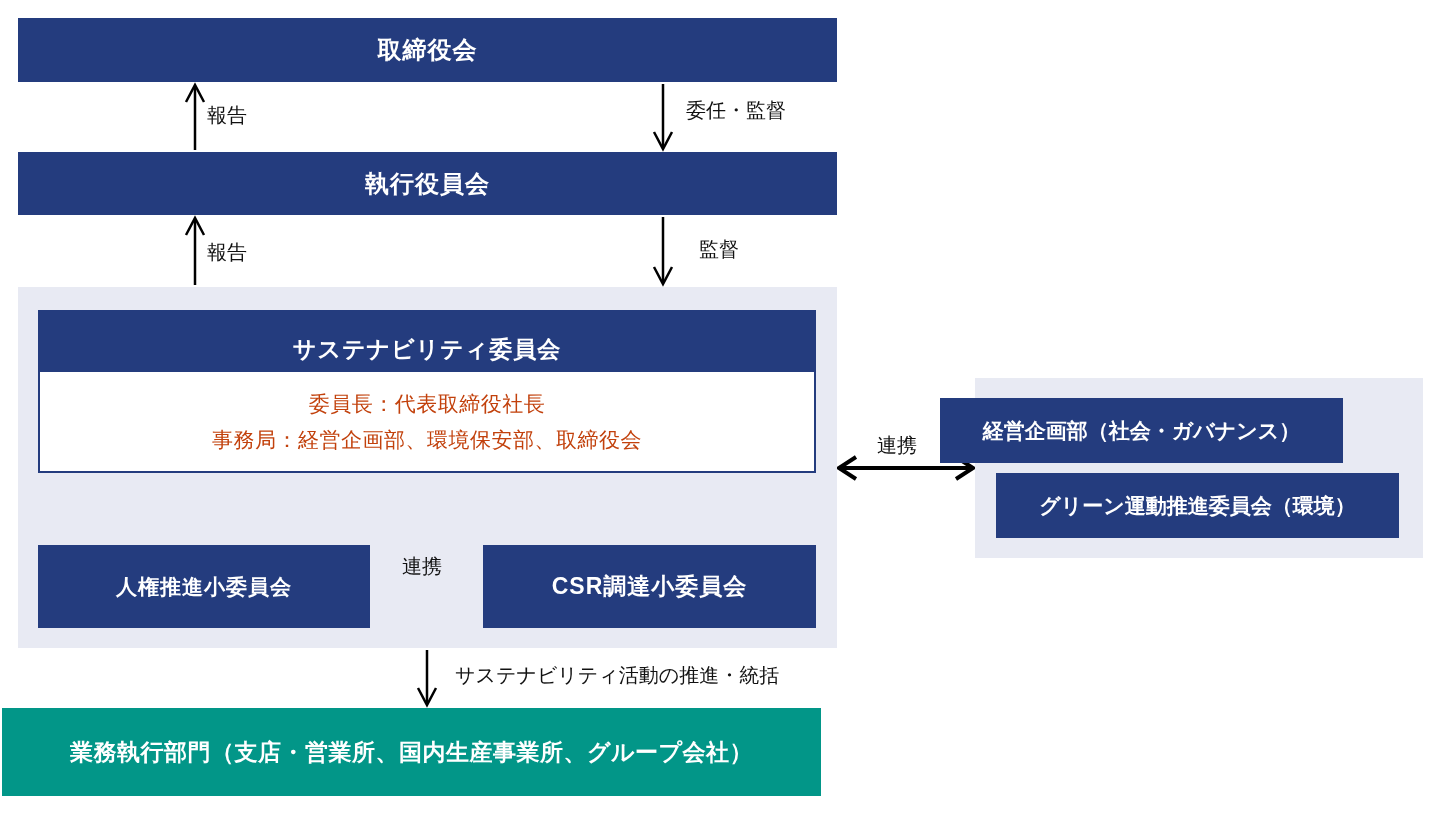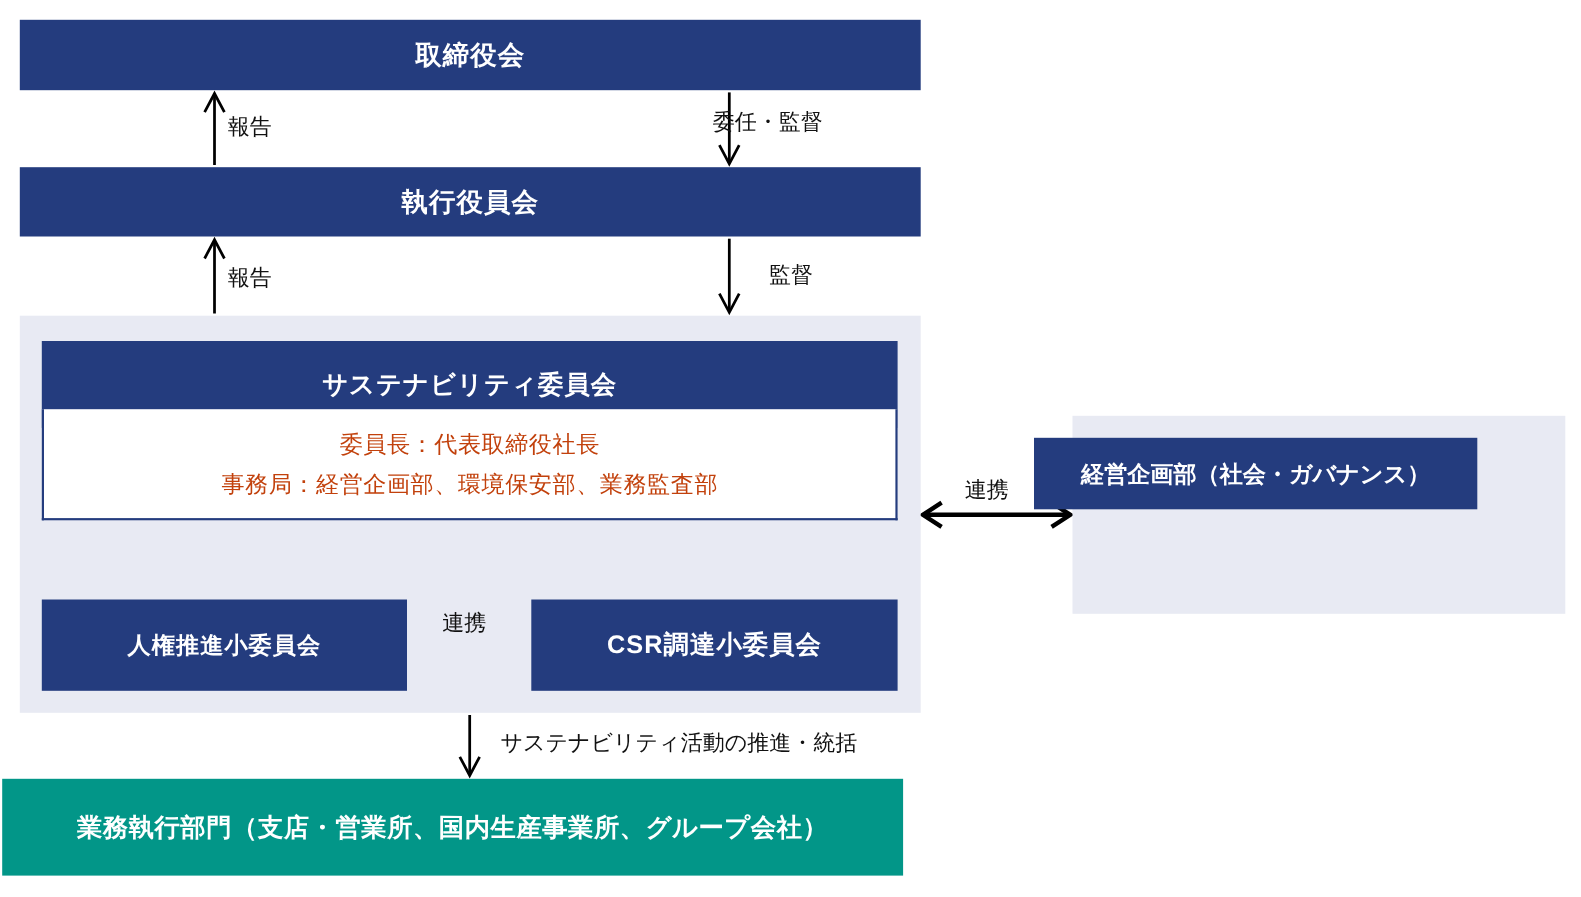--- a/index.html
+++ b/index.html
@@ -36,21 +36,21 @@
     position:absolute;left:2px;top:708px;width:819px;height:88px;
     background:var(--teal,#029688);color:#fff;z-index:2;
     display:flex;align-items:center;justify-content:center;
     font-weight:700;font-size:23px;letter-spacing:0.5px;
   }
   .flow-label{
     position:absolute;color:#111;font-size:20px;z-index:3;white-space:nowrap;
     font-weight:500;
   }
   .lbl-report-1{left:207px;top:102px;}
-  .lbl-delegate{left:648px;top:97px;}
+  .lbl-delegate{left:686px;top:97px;}
   .lbl-report-2{left:207px;top:239px;}
   .lbl-supervise{left:699px;top:236px;}
   .lbl-collab-sub{left:402px;top:553px;}
   .lbl-collab-right{left:877px;top:432px;}
   .lbl-promotion{left:455px;top:662px;}
   svg.wires{position:absolute;left:0;top:0;z-index:1;}
   svg.wires *{fill:none;stroke:#000;}
 </style>
 </head>
 <body>
@@ -112,32 +112,35 @@
   </div>
   <div class="navy-box box-board">
     <span>取締役会</span>
   </div>
 
   <div class="navy-box sustain-header">
     <span>サステナビリティ委員会</span>
   </div>
   <div class="sustain-body">
     <div>委員長：代表取締役社長</div>
-    <div>事務局：経営企画部、環境保安部、業務監査部</div>
+    <div>事務局：経営企画部、環境保安部、取締役会</div>
   </div>
 
   <div class="navy-box box-sub-left">
     <span>人権推進小委員会</span>
   </div>
   <div class="navy-box box-sub-right">
     <span>CSR調達小委員会</span>
   </div>
 
   <div class="navy-box box-right-1">
     <span>経営企画部（社会・ガバナンス）</span>
+  </div>
+  <div class="navy-box box-right-2">
+    <span>グリーン運動推進委員会（環境）</span>
   </div>
 
   <div class="teal-box">
     <span>業務執行部門（支店・営業所、国内生産事業所、グループ会社）</span>
   </div>
 
   <div class="flow-label lbl-report-1">報告</div>
   <div class="flow-label lbl-delegate">委任・監督</div>
   <div class="flow-label lbl-report-2">報告</div>
   <div class="flow-label lbl-supervise">監督</div>

